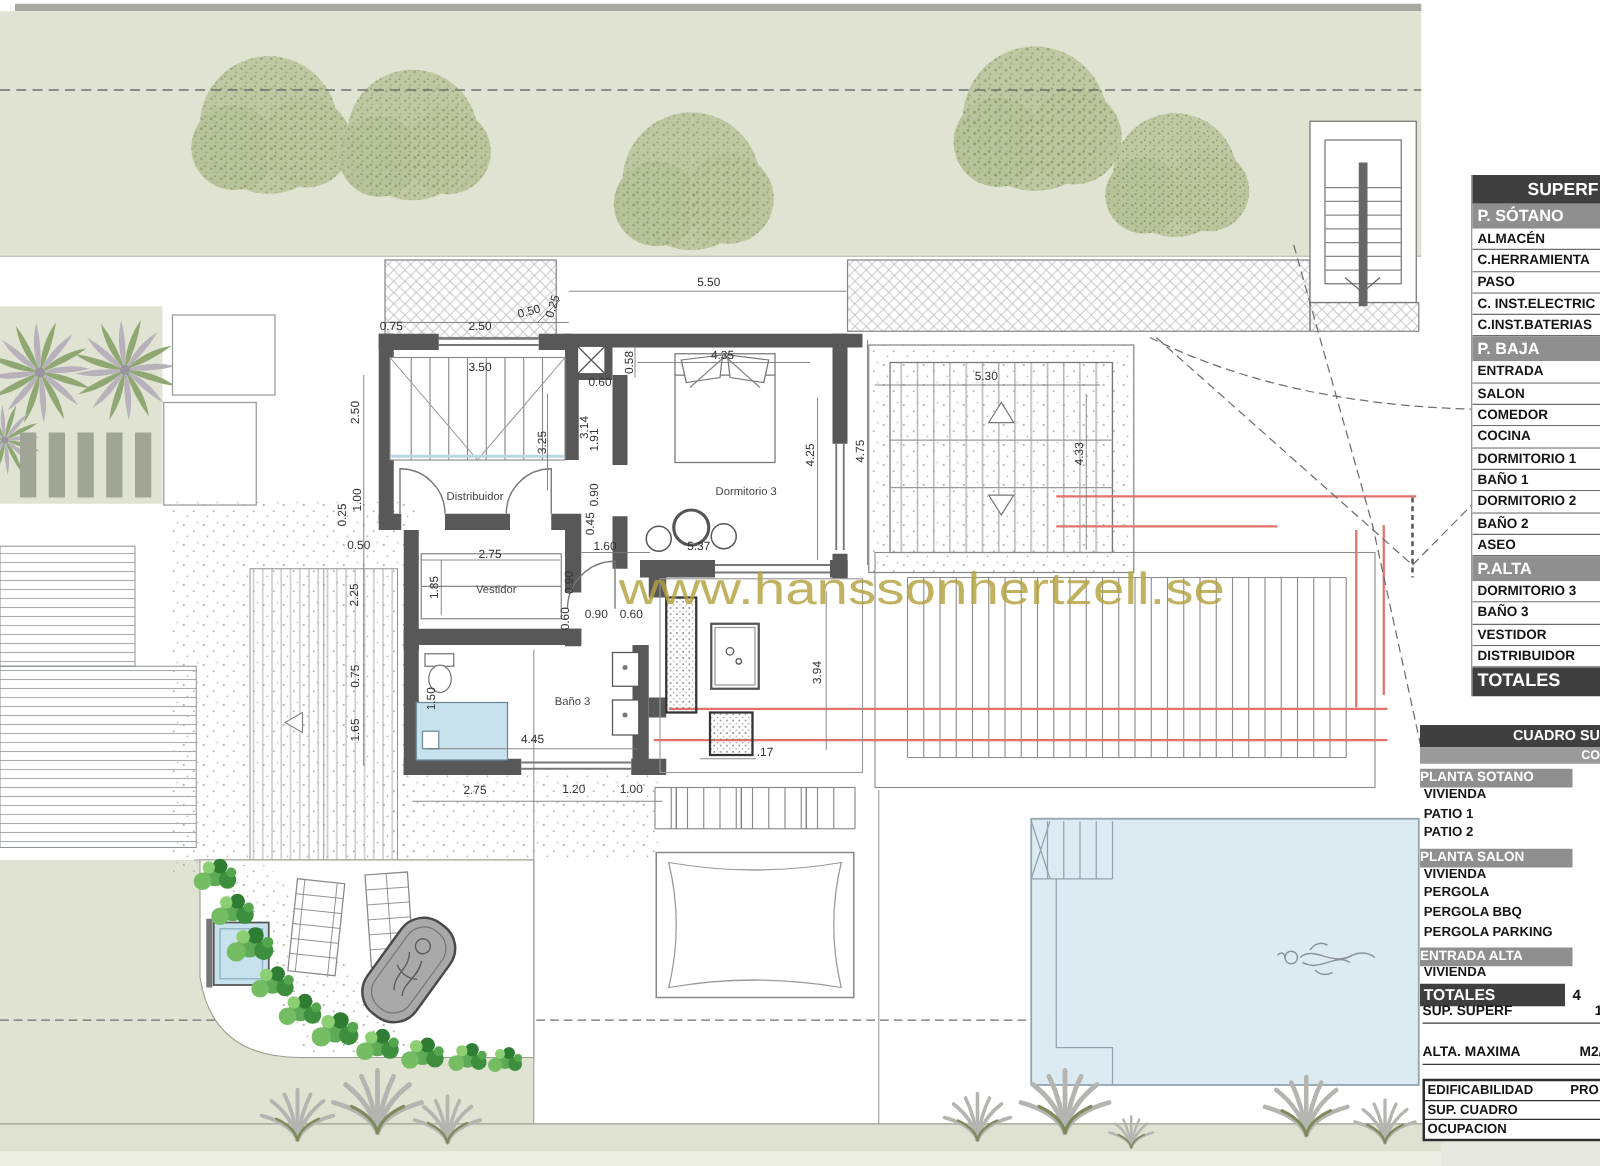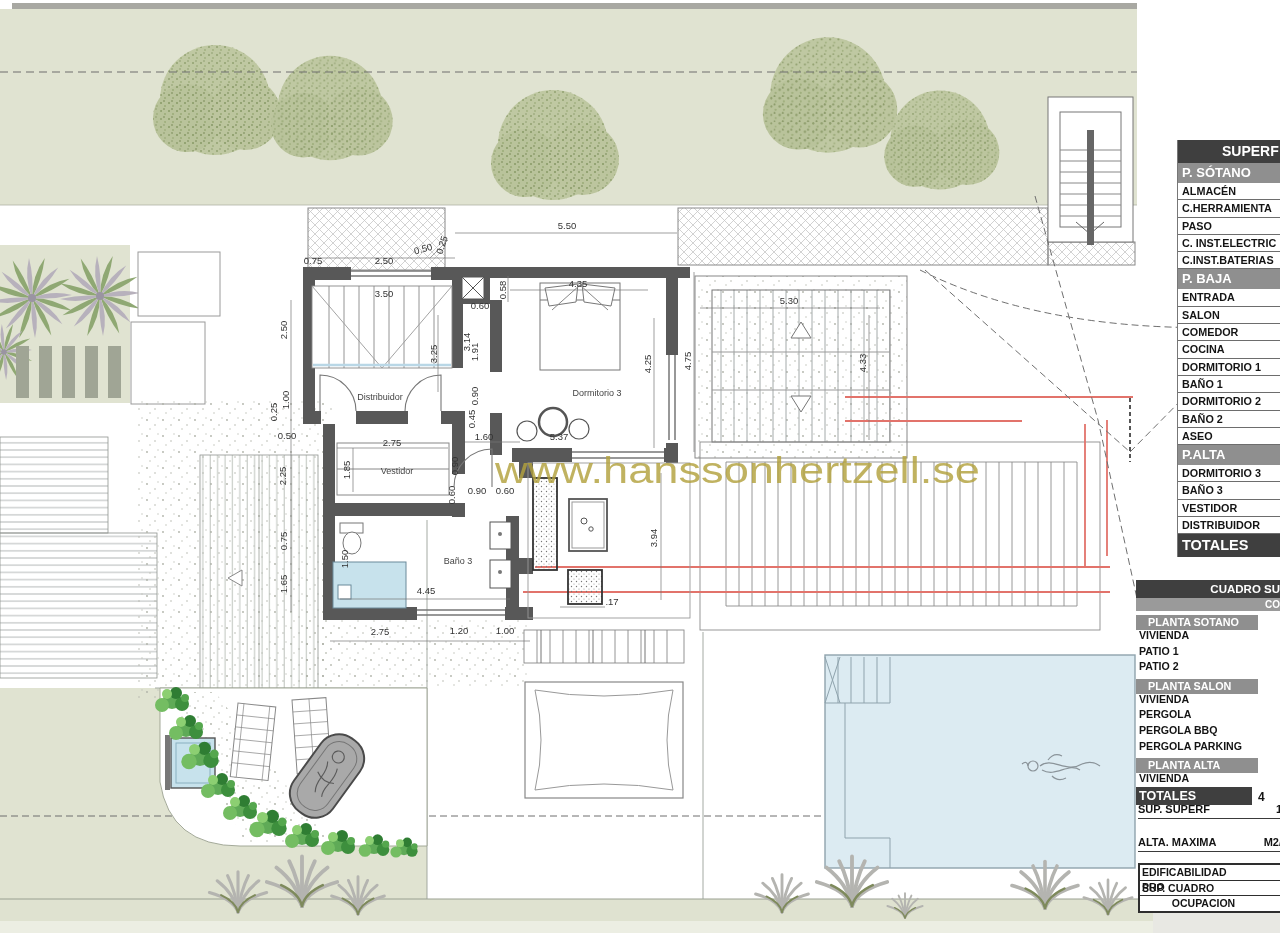--- a/index.html
+++ b/index.html
@@ -19,36 +19,36 @@
   .t1-foot{height:23px;line-height:23px;background:#3f3f3f;color:#fff;font-weight:bold;
            font-size:14.5px;padding-left:4px;}
 
   .t2{left:1136px;top:580px;width:146px;background:#fff;}
   .t2-title{height:18px;line-height:18px;background:#3f3f3f;color:#fff;font-weight:bold;
             font-size:11.5px;text-align:right;padding-right:2px;white-space:nowrap;}
   .t2-col{height:13px;line-height:13px;background:#9a9a9a;color:#fff;font-weight:bold;
           font-size:10px;text-align:right;padding-right:2px;}
   .t2-sec{height:15px;margin:1px 0;}
   .t2-sec span{display:inline-block;width:122px;height:15px;line-height:15px;background:#8f8f8f;
-          color:#fff;font-weight:bold;font-size:10.8px;padding-left:12px;box-sizing:border-box;white-space:nowrap;}
+          color:#fff;font-weight:bold;font-size:10.8px;padding-left:0;box-sizing:border-box;white-space:nowrap;}
   .t2-row{height:15.6px;line-height:15.6px;color:#141414;font-weight:bold;font-size:10.6px;
           padding-left:3px;white-space:nowrap;}
   .t2-foot{height:18px;line-height:18px;}
   .t2-foot .band{display:inline-block;width:116px;height:18px;background:#3f3f3f;color:#fff;
           font-weight:bold;font-size:12.5px;padding-left:3px;box-sizing:border-box;vertical-align:top;}
   .t2-foot .val{display:inline-block;color:#141414;font-weight:bold;font-size:12px;padding-left:6px;}
 
   .info{left:1138px;top:801px;width:144px;background:transparent;}
   .info-line{height:17px;line-height:17px;border-bottom:1.5px solid #3a3a3a;font-weight:bold;
              font-size:11px;color:#141414;display:flex;justify-content:space-between;white-space:nowrap;}
   .info-gap{height:15px;}
   .info-box{margin-top:11px;border:2px solid #2e2e2e;background:#fff;}
   .info-box .info-r{height:14.5px;line-height:14.5px;border-bottom:1.5px solid #2e2e2e;
              font-weight:bold;font-size:10.5px;color:#141414;display:flex;
-             justify-content:space-between;padding:0 15px 0 2px;white-space:nowrap;flex-direction:column;}
+             justify-content:space-between;padding:0 1px 0 2px;white-space:nowrap;}
   .info-box .info-r:last-child{border-bottom:none;align-items:center;}
 </style>
 </head>
 <body>
 
 <div id="stage">
 
 <svg width="1280" height="933" viewBox="0 0 1280 933">
   <defs>
     <pattern id="hatch" width="9" height="9" patternUnits="userSpaceOnUse">
@@ -507,21 +507,21 @@
   <div class="t2-row">VIVIENDA</div>
   <div class="t2-row">PATIO 1</div>
   <div class="t2-row">PATIO 2</div>
 
   <div class="t2-sec"><span>PLANTA SALON</span></div>
   <div class="t2-row">VIVIENDA</div>
   <div class="t2-row">PERGOLA</div>
   <div class="t2-row">PERGOLA BBQ</div>
   <div class="t2-row">PERGOLA PARKING</div>
 
-  <div class="t2-sec"><span>PLANTA ALTA</span></div>
+  <div class="t2-sec"><span>ENTRADA ALTA</span></div>
   <div class="t2-row">VIVIENDA</div>
 
   <div class="t2-foot">
     <span class="band">TOTALES</span><span class="val">4</span>
   </div>
 </div>
 
 
 <div class="tbl info">
   <div class="info-line">

